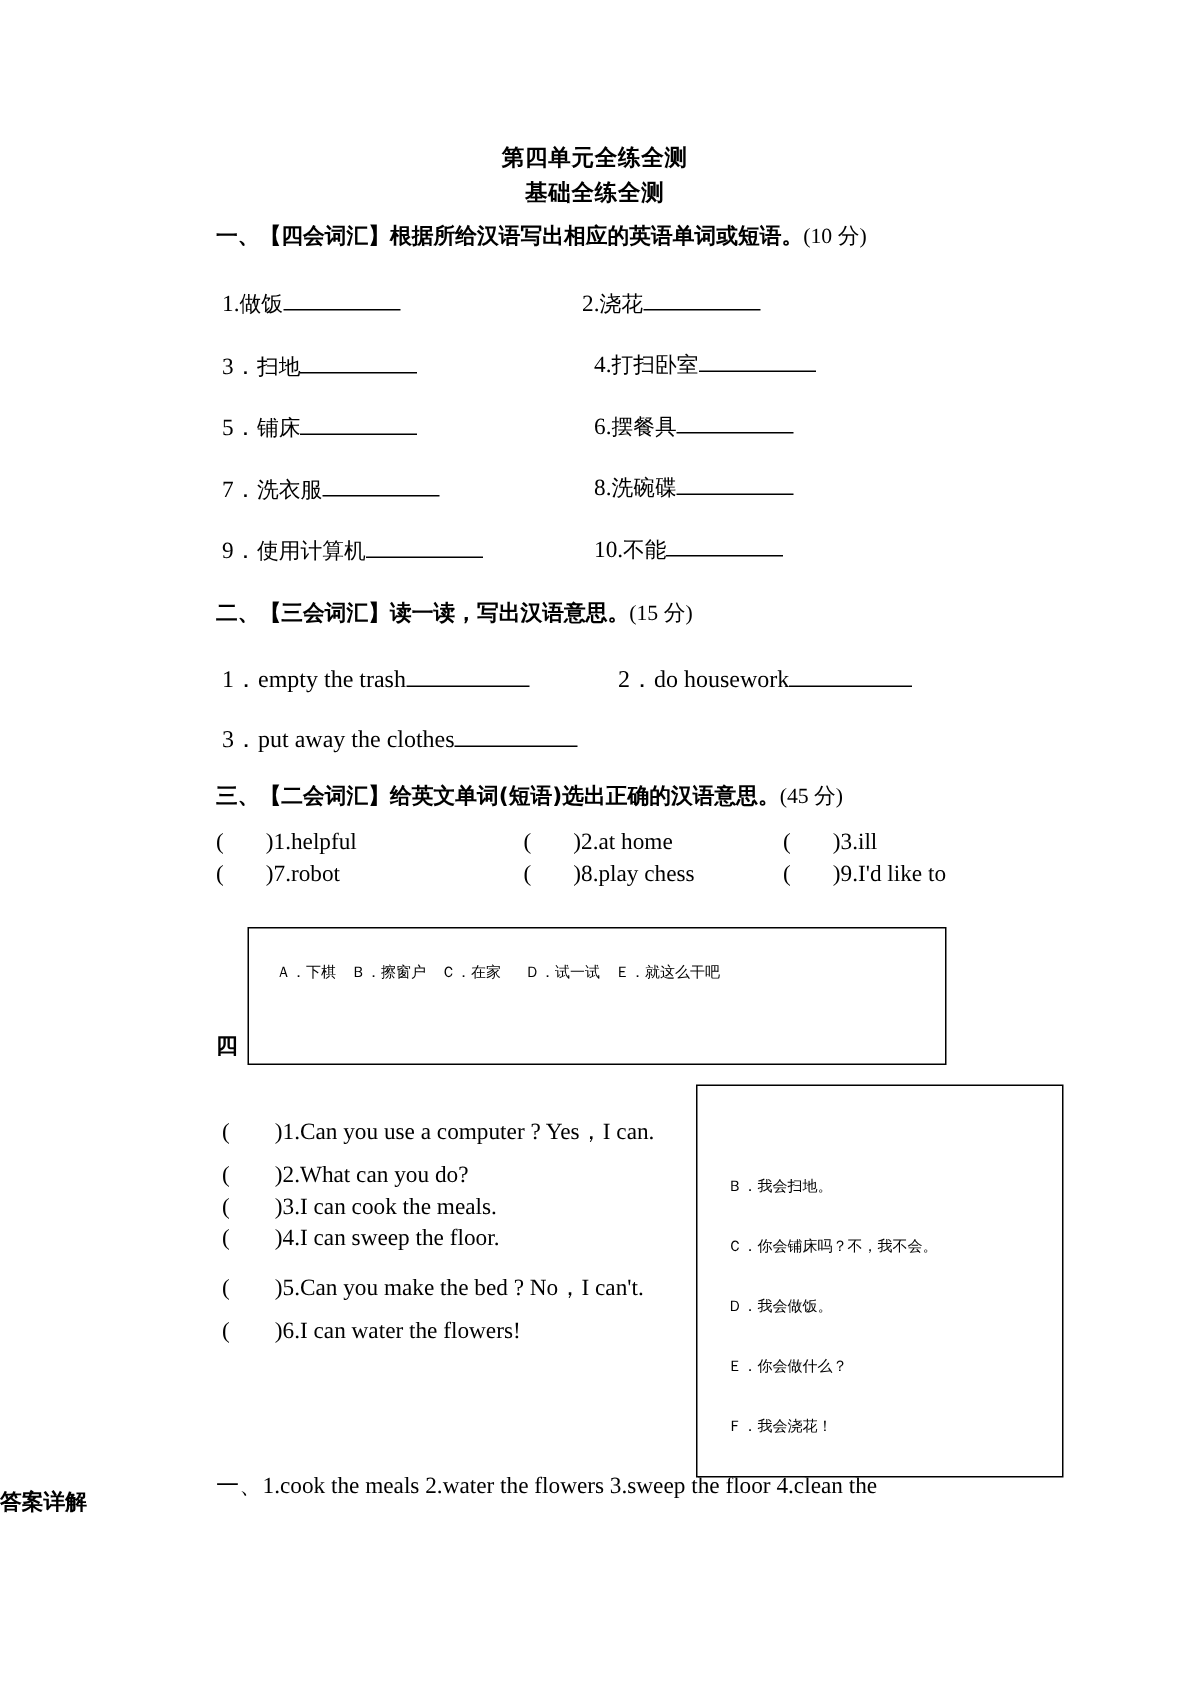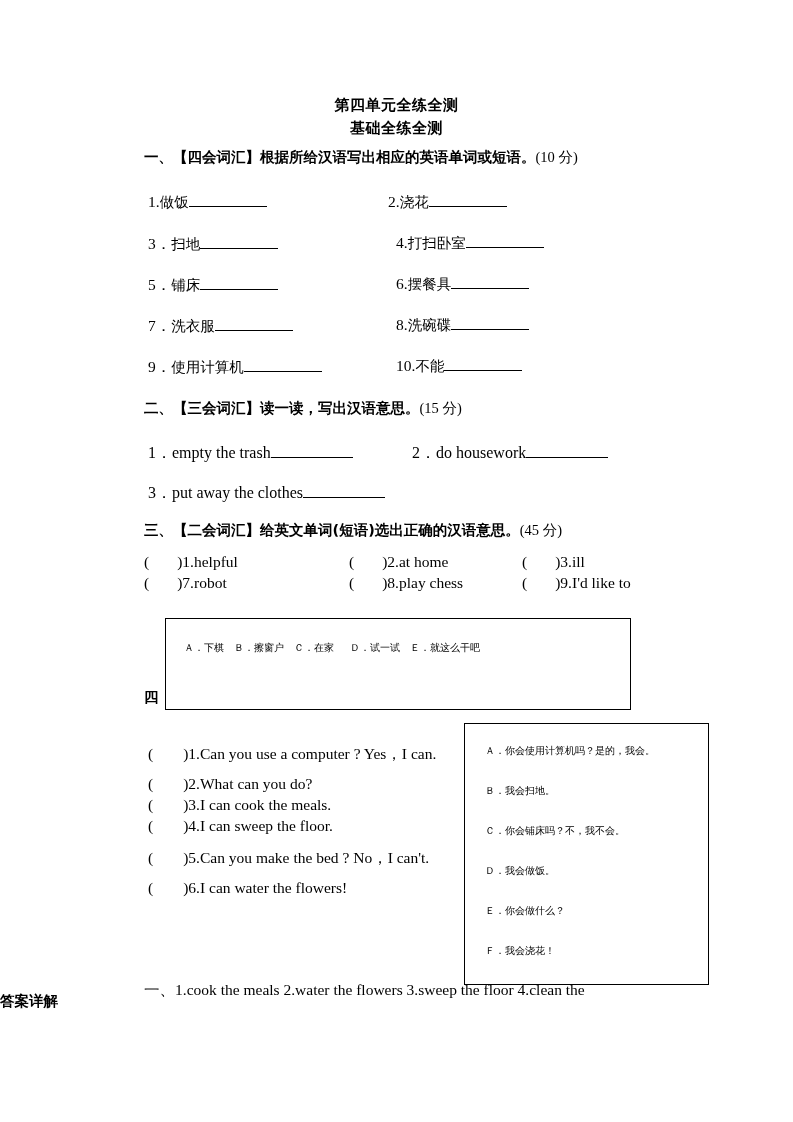--- a/index.html
+++ b/index.html
@@ -254,21 +254,20 @@
     <span class="paren">(<span class="gap" style="display:inline-block;width:30px;"></span>)</span><span>4.</span><span>I can sweep the floor.</span>
   </div>
   <div class="s4-item" style="top:848px;">
     <span class="paren">(<span class="gap" style="display:inline-block;width:30px;"></span>)</span><span>5.</span><span>Can you make the bed ? No，I can't.</span>
   </div>
   <div class="s4-item" style="top:879px;">
     <span class="paren">(<span class="gap" style="display:inline-block;width:30px;"></span>)</span><span>6.</span><span>I can water the flowers!</span>
   </div>
 
   <div class="optbox" id="options-box-2">
-    <div class="line" style="top:20px;">Ａ．你会使用计算机吗？是的，我会。</div>
     <div class="line" style="top:60px;">Ｂ．我会扫地。</div>
     <div class="line" style="top:100px;">Ｃ．你会铺床吗？不，我不会。</div>
     <div class="line" style="top:140px;">Ｄ．我会做饭。</div>
     <div class="line" style="top:180px;">Ｅ．你会做什么？</div>
     <div class="line" style="top:220px;">Ｆ．我会浇花！</div>
   </div>
 
   <div id="answer-key-title">答案详解</div>
 
   <div id="answer-key-line">一、1.cook the meals  2.water the flowers  3.sweep the floor  4.clean the</div>

